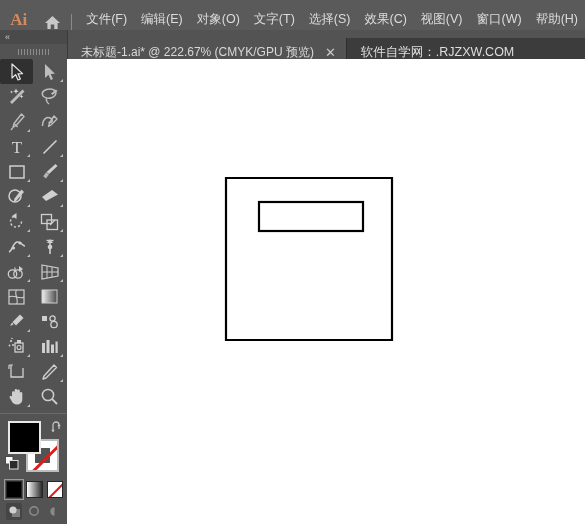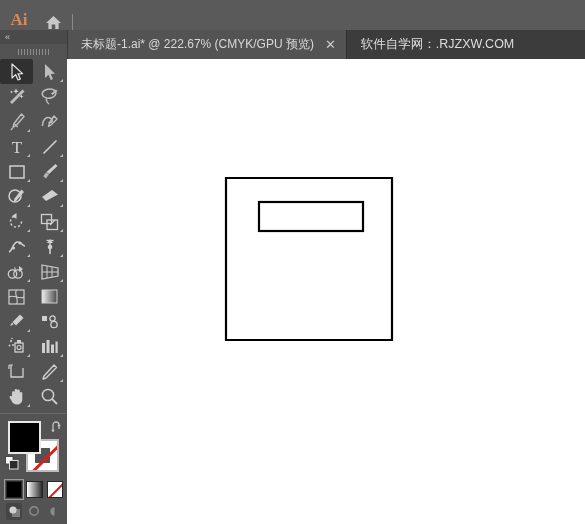--- a/index.html
+++ b/index.html
@@ -22,21 +22,21 @@
     font-family:"Liberation Serif","DejaVu Serif",serif;
   }
   #home-icon{width:30px;display:flex;align-items:center;justify-content:center;cursor:pointer;}
   #menu-div{width:1px;height:16px;background:#8a8a8a;margin:0 7px 0 4px;}
   .menu-item{
     color:#dcdcdc;font-size:12.5px;padding:2px 7px;cursor:default;white-space:nowrap;
   }
 
   
   #tabbar{
-    position:absolute;left:0;top:30px;width:585px;height:29px;
+    position:absolute;left:0;top:38px;width:585px;height:29px;
     background:#3c3c3c;display:flex;align-items:stretch;
   }
   #tabbar-lead{width:67px;background:#3c3c3c;border-right:1px solid #323232;}
   #doc-tab{
     display:flex;align-items:center;background:#535353;
     padding:0 6px 0 13px;border-right:1px solid #2e2e2e;
   }
   #doc-tab-title{color:#d8d8d8;font-size:12px;white-space:nowrap;}
   #doc-tab-close{
     color:#c9c9c9;font-size:13px;margin-left:11px;margin-right:4px;
@@ -139,20 +139,31 @@
 <div id="app">
 
   <div id="menubar">
     <div id="ai-logo">Ai</div>
     <div id="home-icon">
       <svg width="17" height="15" viewBox="0 0 17 15" aria-hidden="true">
         <path d="M8.5 1 L16 8 L13.6 8 L13.6 14 L10.3 14 L10.3 9.6 L6.7 9.6 L6.7 14 L3.4 14 L3.4 8 L1 8 Z" fill="#c8c8c8"></path>
       </svg>
     </div>
     <div id="menu-div"></div>
+    <div id="menu-items" style="display:flex;align-items:center;">
+      <div class="menu-item">文件(F)</div>
+      <div class="menu-item">编辑(E)</div>
+      <div class="menu-item">对象(O)</div>
+      <div class="menu-item">文字(T)</div>
+      <div class="menu-item">选择(S)</div>
+      <div class="menu-item">效果(C)</div>
+      <div class="menu-item">视图(V)</div>
+      <div class="menu-item">窗口(W)</div>
+      <div class="menu-item">帮助(H)</div>
+    </div>
   </div>
 
   <div id="tabbar">
     <div id="tabbar-lead"></div>
     <div id="doc-tab">
       <span id="doc-tab-title">未标题-1.ai* @ 222.67% (CMYK/GPU 预览)</span>
       <span id="doc-tab-close">✕</span>
     </div>
     <div id="watermark">软件自学网：.RJZXW.COM</div>
   </div>

